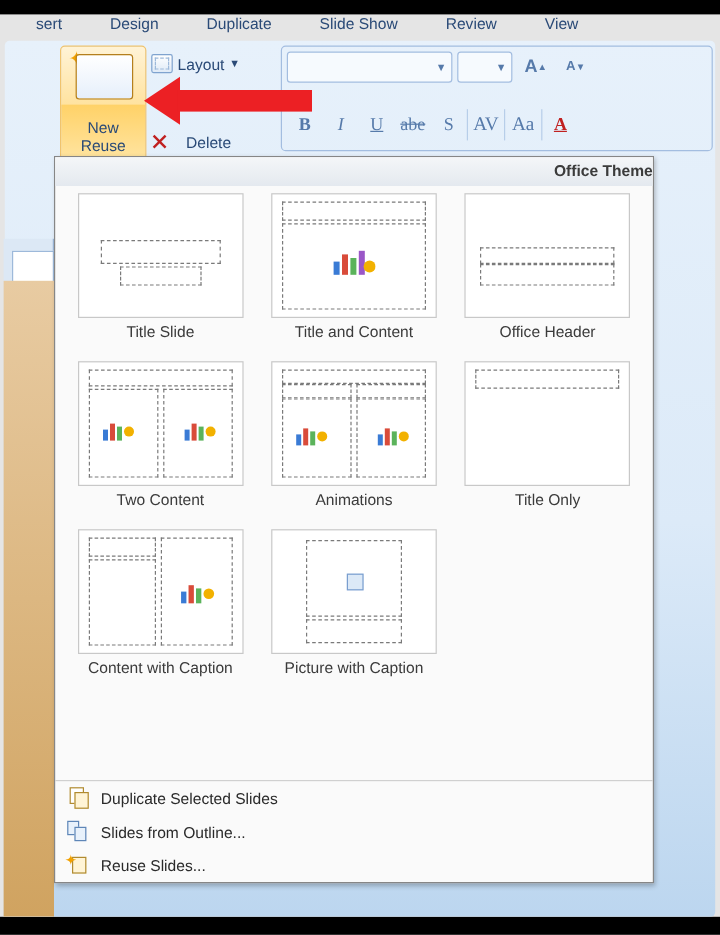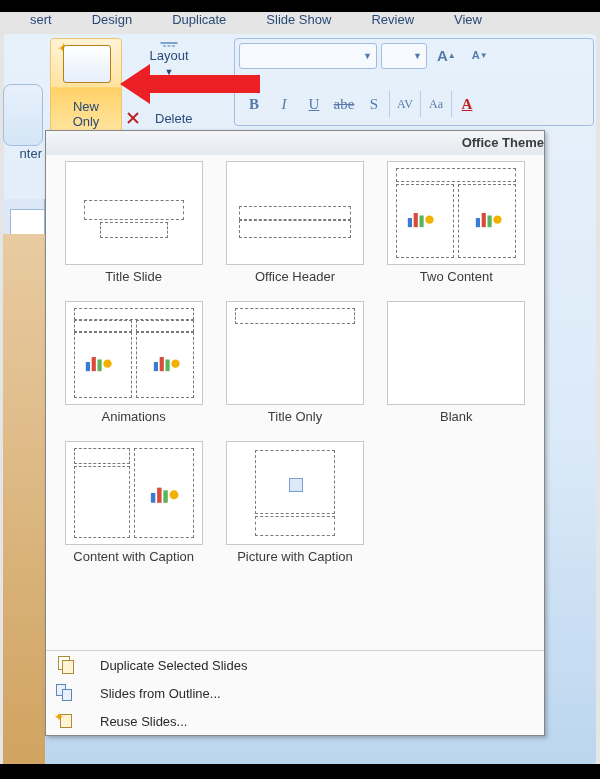--- a/index.html
+++ b/index.html
@@ -16,21 +16,21 @@
   .sidebar .thumb{position:absolute;left:7px;top:10px;width:33px;height:26px;background:#fff;border:1px solid #9db9da;}
   .sidebar .gradient{position:absolute;left:3px;right:0;top:200px;bottom:0;background:linear-gradient(#e8cba2,#d0a360);}
   .slides-block{position:absolute;left:50px;top:26px;width:70px;height:106px;
     border:1px solid #f0c36d;border-radius:4px;
     background:linear-gradient(#fff3d6,#ffe3a0 45%,#ffd268 46%,#ffe9b0);}
   .slides-block .icon{position:absolute;left:12px;top:6px;width:46px;height:36px;background:linear-gradient(#fff,#e6effb);border:1px solid #b47f1d;border-radius:3px;}
   .slides-block .icon:before{content:"";position:absolute;left:-4px;top:-6px;width:12px;height:12px;color:#f0a400;}
   .slides-block .star{position:absolute;left:6px;top:0;color:#f2a100;font-size:16px;}
   .slides-block .lbl{position:absolute;left:0;right:0;top:60px;text-align:center;color:#2a4a77;line-height:15px;}
   .slides-block .dd{position:absolute;right:8px;bottom:6px;color:#2a4a77;font-size:9px;}
-  .layout-btn{position:absolute;left:126px;top:30px;width:86px;height:22px;display:flex;align-items:center;gap:4px;color:#2a4a77;flex-direction:column;}
+  .layout-btn{position:absolute;left:126px;top:30px;width:86px;height:22px;display:flex;align-items:center;gap:4px;color:#2a4a77;}
   .layout-btn .ic{width:16px;height:14px;border:1px solid #7fa3cf;background:linear-gradient(#fff,#dfeaf7);border-radius:2px;position:relative;}
   .layout-btn .ic:before{content:"";position:absolute;left:2px;top:2px;right:2px;bottom:2px;border:1px dashed #9db9da;}
   .layout-btn .dd{font-size:9px;}
   .delete-btn{position:absolute;left:126px;top:95px;width:86px;height:22px;display:flex;align-items:center;gap:15px;color:#2a4a77;}
   .delete-btn .ic{width:14px;height:14px;position:relative;}
   .delete-btn .ic svg{position:absolute;inset:0;}
   .font-group{position:absolute;left:234px;top:26px;right:6px;height:86px;
     border:1px solid #a3bde0;border-left:1px solid #a3bde0;border-radius:4px;}
   .font-row1{position:absolute;left:4px;top:4px;height:26px;display:flex;gap:4px;}
   .combo{height:24px;background:#f6fafe;border:1px solid #a3bde0;border-radius:3px;display:flex;align-items:center;}
@@ -49,21 +49,21 @@
   .popup{position:absolute;left:45px;top:118px;width:498px;height:604px;background:#fafafa;border:1px solid #868686;box-shadow:2px 2px 4px rgba(0,0,0,.25);z-index:40;}
   .popup-header{position:absolute;left:0;right:0;top:0;height:24px;background:linear-gradient(#f4f6f8,#e4e9ef);padding-left:10px;line-height:24px;font-weight:bold;color:#3b3b3b;text-align:right;}
   .grid{position:absolute;left:10px;right:10px;top:30px;display:grid;grid-template-columns:repeat(3,1fr);gap:0 6px;}
   .layout{display:flex;flex-direction:column;align-items:center;}
   .layout .prev{width:136px;height:102px;background:#fff;border:1px solid #c8c8c8;position:relative;}
   .layout .name{text-align:center;margin-top:4px;color:#3b3b3b;height:32px;line-height:15px;}
   .dashbox{position:absolute;border:1px dashed #7a7a7a;background:#fff;}
   .chartmini{position:absolute;width:36px;height:24px;}
   .chartmini svg{width:100%;height:100%;}
   .bottom{position:absolute;left:0;right:0;bottom:0;border-top:1px solid #d0d0d0;}
-  .brow{height:28px;display:flex;align-items:center;gap:26px;padding-left:10px;color:#2a2a2a;}
+  .brow{height:28px;display:flex;align-items:center;gap:10px;padding-left:10px;color:#2a2a2a;}
   .brow .ic{width:18px;height:18px;position:relative;}
   .dup-ic:before{content:"";position:absolute;left:2px;top:0;width:10px;height:12px;border:1px solid #b08a30;background:#fff;}
   .dup-ic:after{content:"";position:absolute;left:6px;top:4px;width:10px;height:12px;border:1px solid #b08a30;background:#fff4d6;}
   .reuse-ic:before{content:"";position:absolute;left:4px;top:2px;width:10px;height:12px;border:1px solid #b08a30;background:#fff4d6;}
   .reuse-ic .sp{position:absolute;left:-2px;top:-2px;color:#f2a100;font-size:12px;}
   .outline-ic:before{content:"";position:absolute;left:0;top:0;width:8px;height:10px;border:1px solid #5e86b7;background:#e8f1fb;}
   .outline-ic:after{content:"";position:absolute;left:6px;top:5px;width:8px;height:10px;border:1px solid #5e86b7;background:#e8f1fb;}
 </style>
 </head>
 <body>
@@ -74,34 +74,31 @@
     <span>Design</span>
     <span>Duplicate</span>
     <span>Slide Show</span>
     <span>Review</span>
     <span>View</span>
   </div>
 
   <div class="ribbon-bg"></div>
 
   <div class="sidebar">
-    <div class="grp">
-      <span>nter</span>
-    </div>
     <div class="thumbpanel">
       <div class="thumb"></div>
     </div>
     <div class="gradient"></div>
   </div>
 
   <div class="slides-block">
     <span class="star">✦</span>
     <div class="icon"></div>
     <div class="lbl" style="white-space:pre-line">New
-Only</div>
+Reuse</div>
     <span class="dd">▼</span>
   </div>
 
   <div class="layout-btn">
     <span class="ic"></span>
     <span>Layout</span>
     <span class="dd">▼</span>
   </div>
 
   <div class="delete-btn">
@@ -130,24 +127,24 @@
           <span>A</span>
           <sup style="font-size:8px">▼</sup>
         </div>
     </div>
     <div class="font-row2">
       <div class="fbtn bold">B</div>
       <div class="fbtn" style="font-style:italic">I</div>
       <div class="fbtn" style="text-decoration:underline">U</div>
       <div class="fbtn strike">abe</div>
       <div class="fbtn">S</div>
-      <div class="fbtn sep" style="font-size:12px">
+      <div class="fbtn sep" style="font-size:16px">
           <span>AV</span>
         </div>
-      <div class="fbtn sep" style="font-size:12px">
+      <div class="fbtn sep" style="font-size:16px">
           <span>Aa</span>
         </div>
       <div class="fbtn sep" style="color:#c02020;text-decoration:underline;font-weight:bold">A</div>
     </div>
   </div>
 
   <div class="arrow">
     <div class="head"></div>
       <div class="shaft"></div>
   </div>
@@ -158,20 +155,36 @@
     <div class="grid">
 
       <div class="layout">
         <div class="prev">
           <div class="dashbox" style="left:18px;top:38px;right:18px;height:18px"></div>
           <div class="dashbox" style="left:34px;top:60px;right:34px;height:14px"></div>
         </div>
         <div class="name">Title Slide</div>
       </div>
 
+      <div class="layout">
+        <div class="prev">
+          <div class="dashbox" style="left:8px;top:6px;right:8px;height:14px"></div>
+          <div class="dashbox" style="left:8px;top:24px;right:8px;bottom:6px"></div>
+          <div class="chartmini" style="left:50px;top:44px">
+            <svg viewBox="0 0 36 24">
+                <rect x="1" y="12" width="5" height="11" fill="#3a7bd5"></rect>
+                <rect x="8" y="6" width="5" height="17" fill="#d94b3a"></rect>
+                <rect x="15" y="9" width="5" height="14" fill="#5bb35b"></rect>
+                <rect x="22" y="3" width="5" height="20" fill="#9a57c7"></rect>
+                <circle cx="31" cy="16" r="5" fill="#f2b100"></circle>
+              </svg>
+          </div>
+        </div>
+        <div class="name">Title and Content</div>
+      </div>
 
       <div class="layout">
         <div class="prev">
           <div class="dashbox" style="left:12px;top:44px;right:12px;height:12px"></div>
           <div class="dashbox" style="left:12px;top:58px;right:12px;height:16px"></div>
         </div>
         <div class="name">Office Header</div>
       </div>
 
       <div class="layout">
@@ -226,24 +239,20 @@
         <div class="name">Animations</div>
       </div>
 
       <div class="layout">
         <div class="prev">
           <div class="dashbox" style="left:8px;top:6px;right:8px;height:14px"></div>
         </div>
         <div class="name">Title Only</div>
       </div>
 
-      <div class="layout">
-        <div class="prev"></div>
-        <div class="name">Blank</div>
-      </div>
 
       <div class="layout">
         <div class="prev">
           <div class="dashbox" style="left:8px;top:6px;width:54px;height:14px"></div>
           <div class="dashbox" style="left:8px;top:24px;width:54px;bottom:6px"></div>
           <div class="dashbox" style="right:8px;top:6px;width:58px;bottom:6px"></div>
           <div class="chartmini" style="right:20px;top:40px;width:32px;height:22px">
             <svg viewBox="0 0 36 24">
                 <rect x="1" y="12" width="5" height="11" fill="#3a7bd5"></rect>
                 <rect x="8" y="6" width="5" height="17" fill="#d94b3a"></rect>

